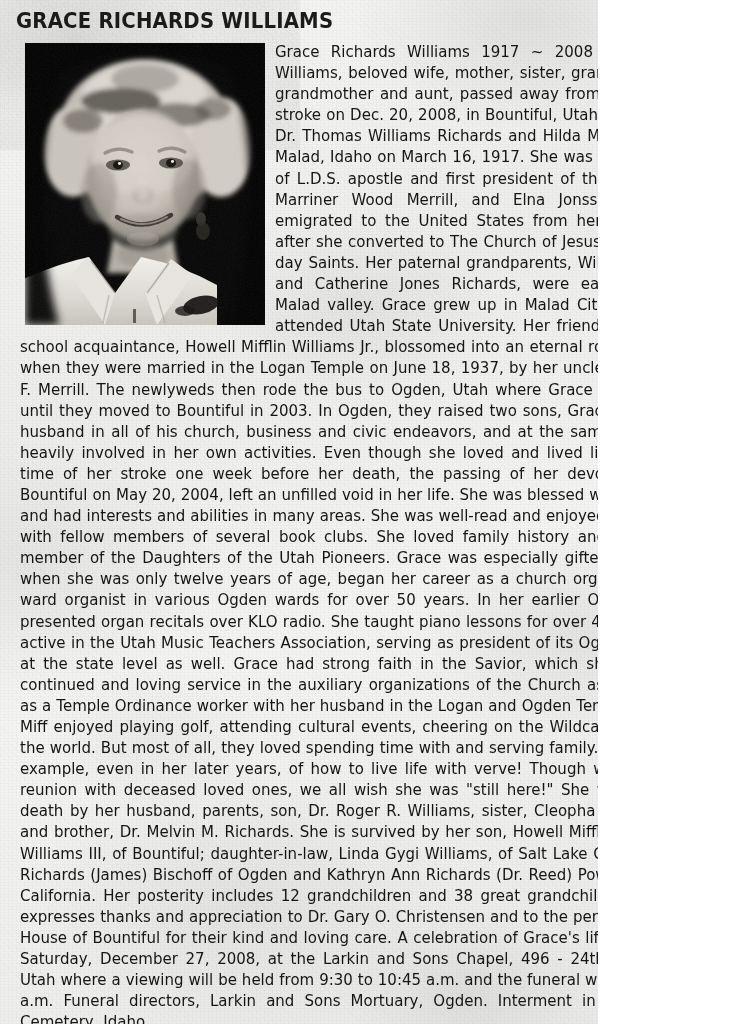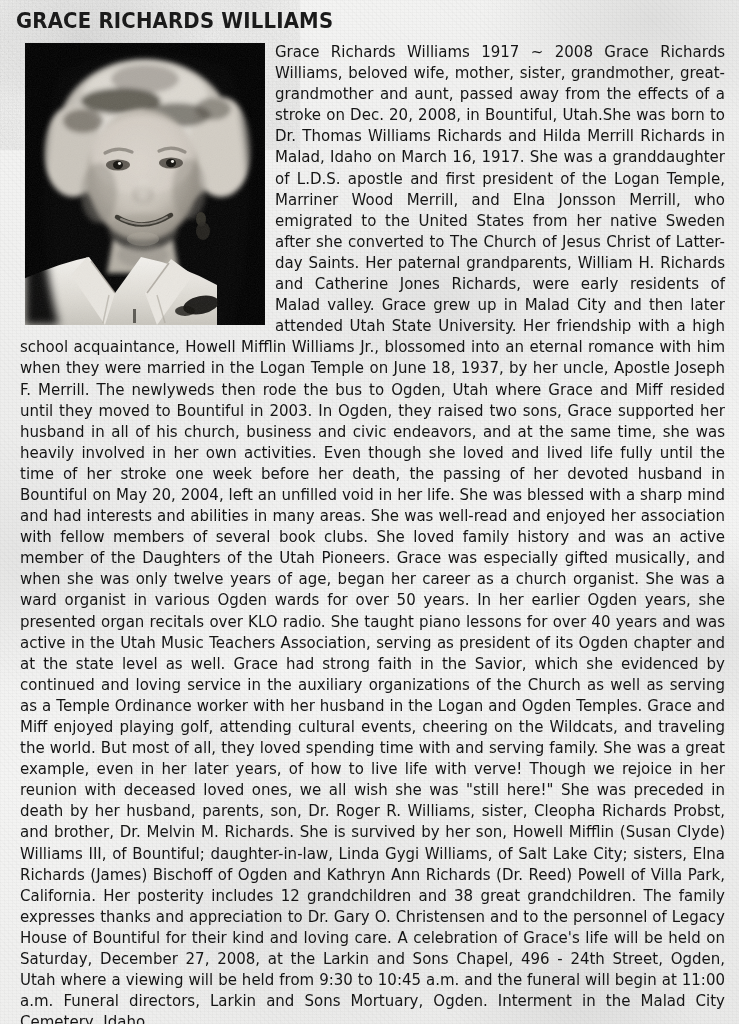--- a/index.html
+++ b/index.html
@@ -6,21 +6,21 @@
   html, body {
     margin: 0;
     padding: 0;
     background: #ffffff;
   }
   body {
     font-family: "DejaVu Sans", sans-serif;
   }
   #page {
     position: relative;
-    width: 739px;
+    width: 598px;
     height: 1024px;
     overflow: hidden;
     background-color: #f2f2f1;
     
     background-image:
       radial-gradient(ellipse 180px 120px at 12% 4%,  rgba(150,150,150,0.20), rgba(150,150,150,0) 70%),
       radial-gradient(ellipse 240px 160px at 88% 2%,  rgba(140,140,140,0.18), rgba(140,140,140,0) 70%),
       radial-gradient(ellipse 200px 140px at 60% 30%, rgba(160,160,160,0.14), rgba(160,160,160,0) 70%),
       radial-gradient(ellipse 260px 180px at 5%  55%, rgba(150,150,150,0.13), rgba(150,150,150,0) 70%),
       radial-gradient(ellipse 220px 150px at 95% 62%, rgba(145,145,145,0.15), rgba(145,145,145,0) 70%),

